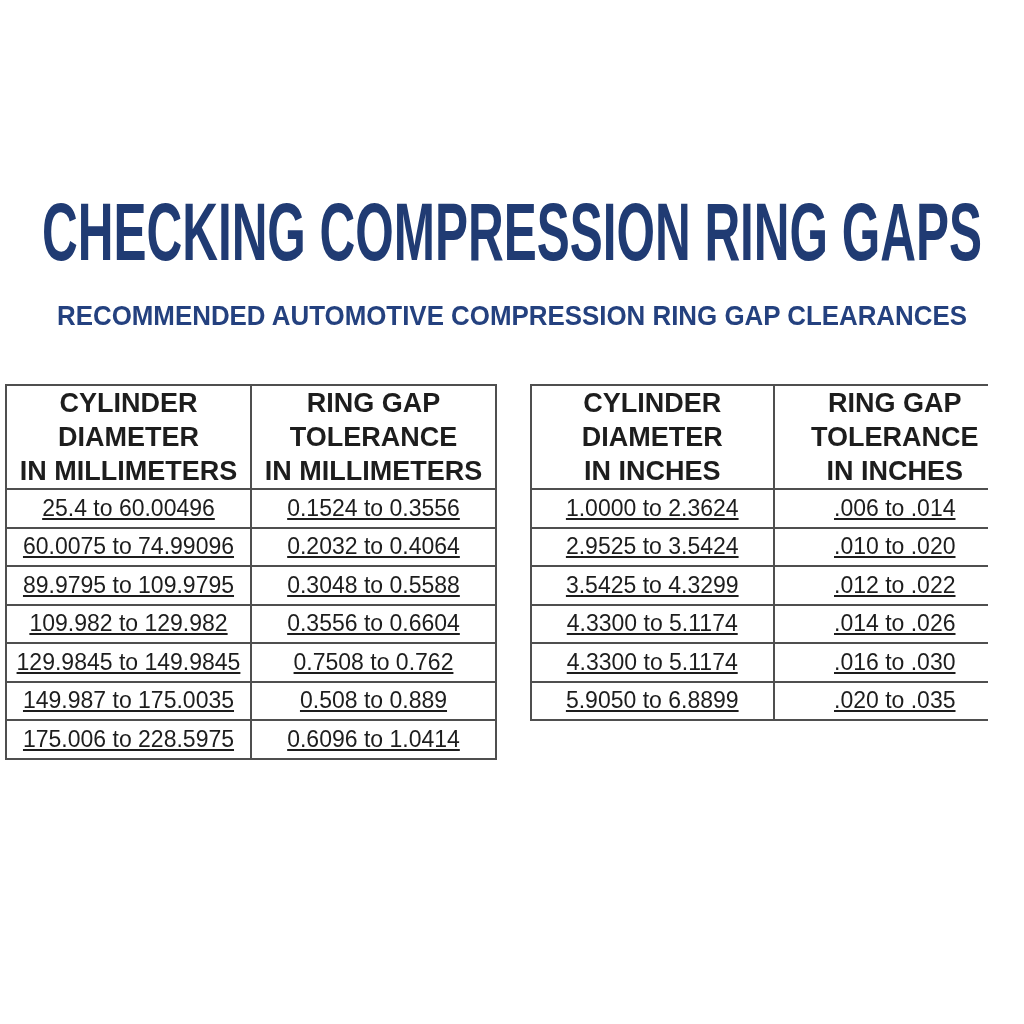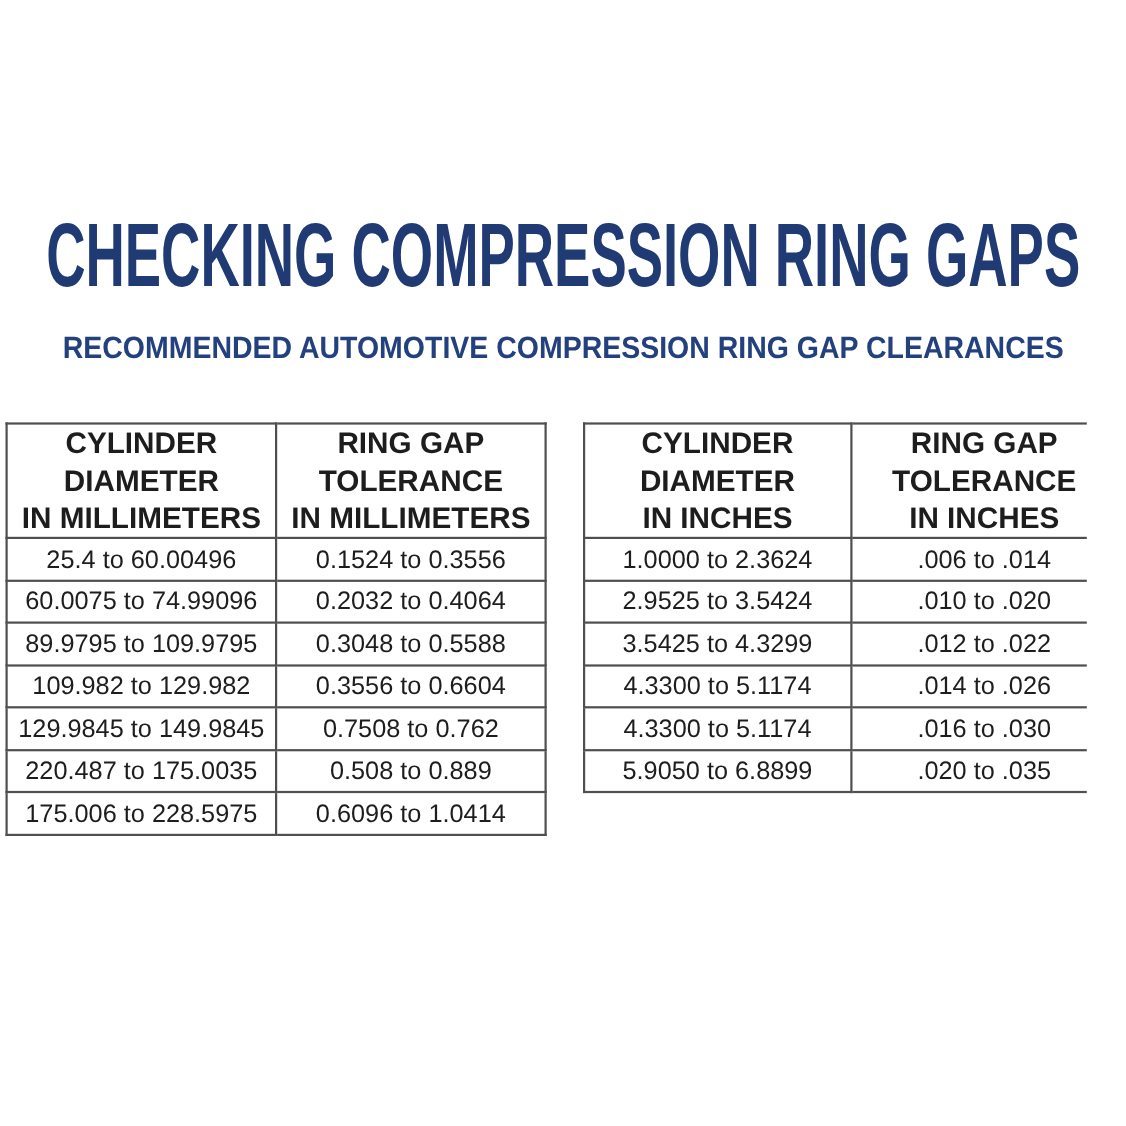--- a/index.html
+++ b/index.html
@@ -65,20 +65,21 @@
     font-weight: bold;
     line-height: 34px;
     white-space: pre-line;
     height: 100px;
   }
   .spec-table td {
     font-size: 23px;
     font-weight: normal;
     height: 36.5px;
     line-height: 1;
+    text-decoration: underline;
   }
 </style>
 </head>
 <body>
 
 <div class="page">
 
   <svg class="title-svg">
     <text x="512" y="76" text-anchor="middle" textLength="940" lengthAdjust="spacingAndGlyphs">CHECKING COMPRESSION RING GAPS</text>
   </svg>
@@ -117,21 +118,21 @@
       </tr>
       <tr>
         <td>109.982 to 129.982</td>
         <td>0.3556 to 0.6604</td>
       </tr>
       <tr>
         <td>129.9845 to 149.9845</td>
         <td>0.7508 to 0.762</td>
       </tr>
       <tr>
-        <td>220.487 to 175.0035</td>
+        <td>149.987 to 175.0035</td>
         <td>0.508 to 0.889</td>
       </tr>
       <tr>
         <td>175.006 to 228.5975</td>
         <td>0.6096 to 1.0414</td>
       </tr>
     </tbody>
   </table>
 
   <table class="spec-table in">

